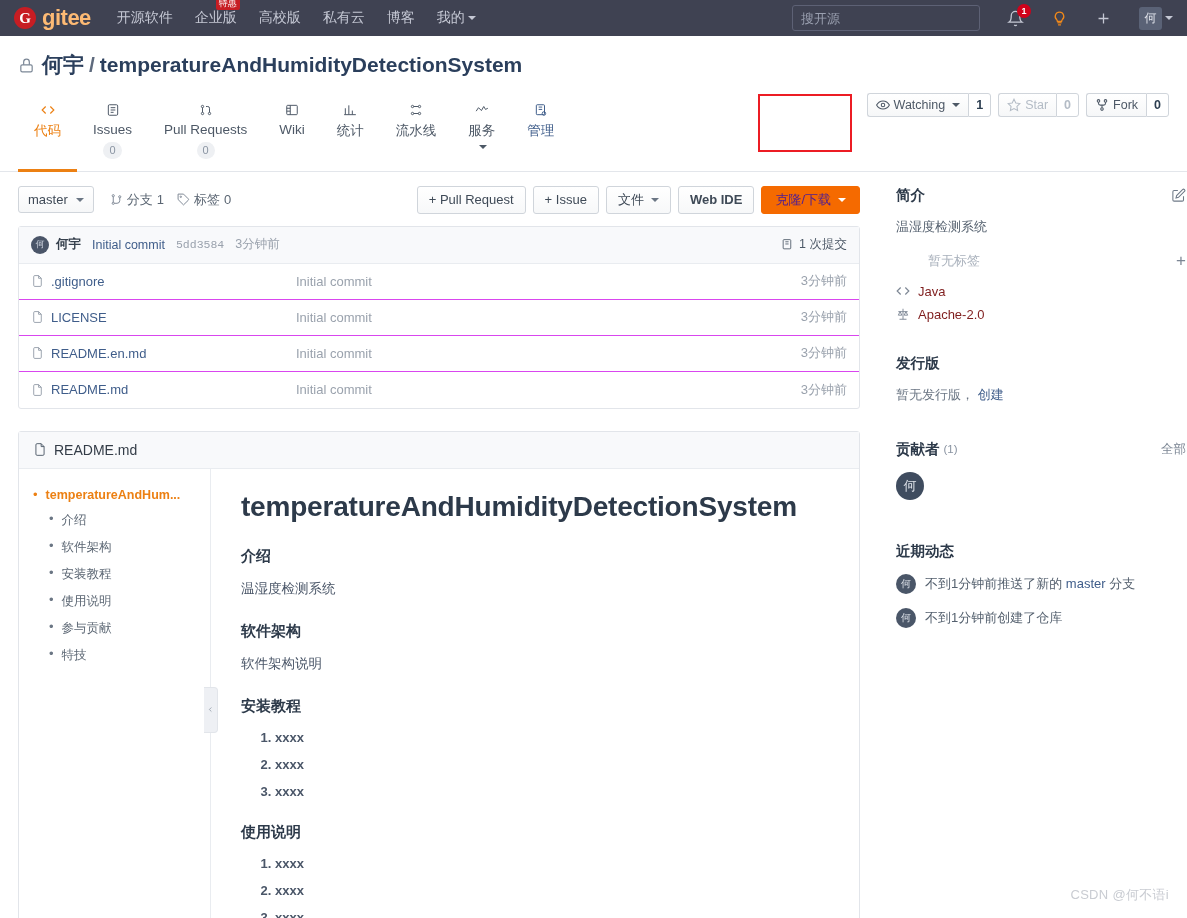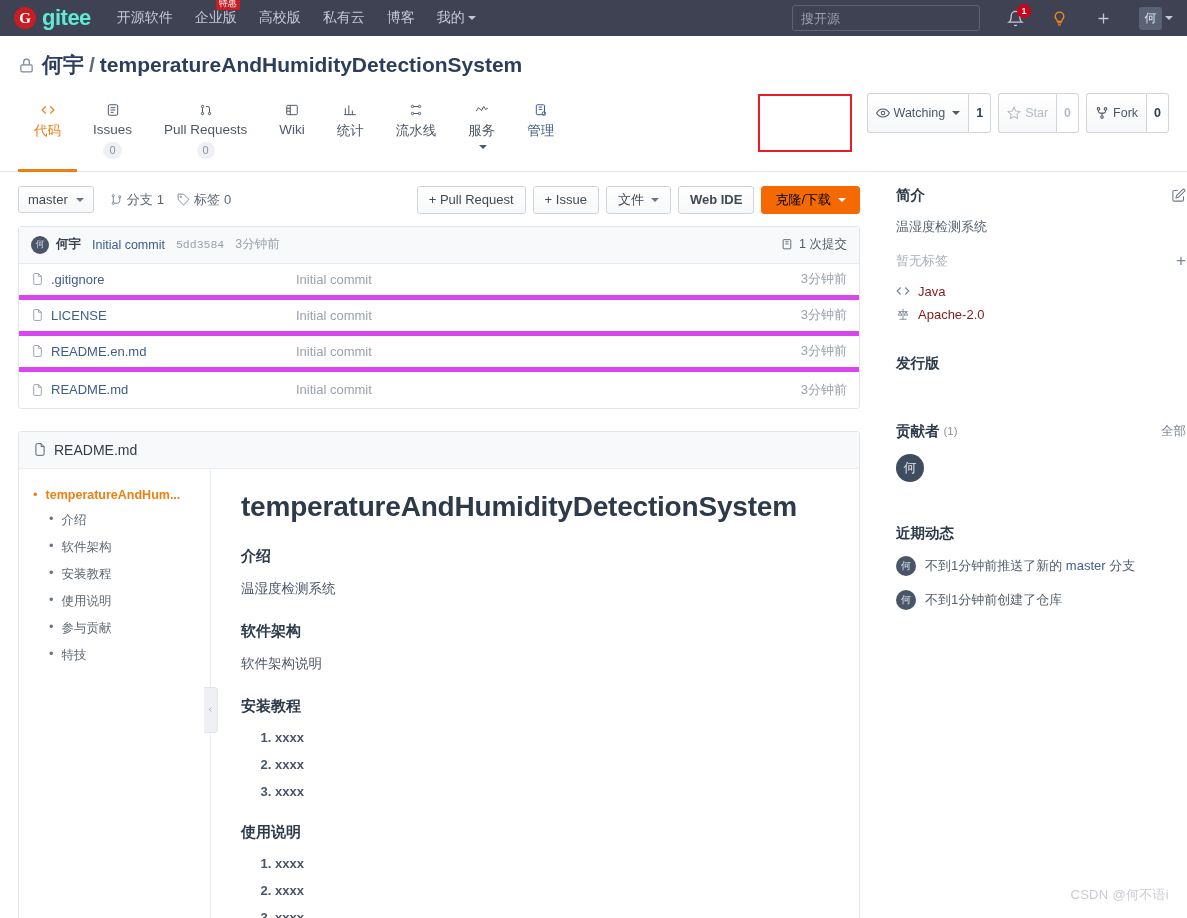--- a/index.html
+++ b/index.html
@@ -24,21 +24,21 @@
     position: relative;
   }
   .brand { display:flex; align-items:center; margin-right: 26px; }
   .brand-mark {
     width: 22px; height: 22px; border-radius: 50%;
     background: #c71d23; color:#fff;
     display:flex; align-items:center; justify-content:center;
     font-weight: 700; font-size: 15px; font-family:"Liberation Serif", serif;
     margin-right: 6px;
   }
-  .brand-text { color:#5eead4; font-size: 22px; font-weight:700; letter-spacing:-0.5px; line-height:1; }
+  .brand-text { color:#fdba74; font-size: 22px; font-weight:700; letter-spacing:-0.5px; line-height:1; }
   .topnav-links { display:flex; align-items:center; gap: 22px; }
   .topnav-link {
     color:#c5c8d4; font-size: 14px; text-decoration:none; cursor:pointer;
     position: relative; white-space:nowrap;
   }
   .badge-hot {
     position:absolute; top:-12px; left: 21px;
     background:#c71d23; color:#fff;
     font-size:9px; line-height:1; padding: 2px 3px; border-radius:2px;
     white-space:nowrap;
@@ -85,21 +85,21 @@
     display:flex; align-items:center; gap: 7px;
   }
   .btn-group { display:flex; align-items:stretch; }
   .bg-main, .bg-count {
     border:1px solid #d0d5db;
     background: linear-gradient(#fff,#f6f7f8);
     font-size:12.5px;
     color:#4d5866;
     display:flex; align-items:center;
     padding: 0 8px;
-    height: 40px;
+    height: 24px;
     cursor:pointer;
     white-space:nowrap;
   }
   .bg-main { border-radius: 3px 0 0 3px; border-right:none; gap:4px; }
   .bg-count { border-radius: 0 3px 3px 0; font-weight:700; color:#2c3e50; background:#fff; padding: 0 7px; }
   .bg-main.disabled, .bg-count.disabled { color:#b4bcc6; }
 
   
   .tabs {
     display:flex; align-items:stretch;
@@ -146,21 +146,21 @@
   .meta-link { display:flex; align-items:center; gap:4px; cursor:pointer; }
   .toolbar-right { margin-left:auto; display:flex; align-items:center; gap:7px; }
   .tb-btn {
     border:1px solid #d0d5db; background:linear-gradient(#fff,#f7f8f9);
     border-radius:3px; height:28px; padding:0 11px;
     display:flex; align-items:center; gap:4px;
     font-size:13px; color:#3f4a57; cursor:pointer; white-space:nowrap;
   }
   .tb-btn.strong { font-weight:700; }
   .tb-btn.primary {
-    background:#f56a00; border-color:#f56a00; color:#000000; font-weight:400;
+    background:#f56a00; border-color:#f56a00; color:#4c1d95; font-weight:400;
     padding: 0 13px;
     text-align: center;
   }
 
   
   .panel { border:1px solid #e2e5ea; border-radius:3px; background:#fff; }
   .commit-bar {
     display:flex; align-items:center;
     padding: 9px 12px;
     background:#f8f9fb;
@@ -176,21 +176,21 @@
   .commit-author { color:#36404d; font-weight:700; margin-right:11px; }
   .commit-msg { color:#3f5d8a; margin-right:11px; cursor:pointer; }
   .commit-sha { color:#9aa2ad; margin-right:11px; font-family:"Liberation Mono", monospace; font-size:11.5px; }
   .commit-time { color:#9aa2ad; }
   .commit-count { margin-left:auto; display:flex; align-items:center; gap:5px; color:#4e5a68; cursor:pointer; }
 
   
   .file-row {
     display:flex; align-items:center;
     padding: 0 12px; height: 36px;
-    border-bottom:5px solid #d946ef;
+    border-bottom:1px solid #d946ef;
     font-size:13px;
   }
   .file-row:last-child { border-bottom:none; }
   .file-name { display:flex; align-items:center; gap:7px; width: 265px; color:#3f5d8a; cursor:pointer; }
   .file-commit { color:#9aa2ad; flex:1; }
   .file-time { color:#9aa2ad; }
 
   
   .readme { margin-top: 22px; }
   .readme-head {
@@ -229,21 +229,21 @@
 
   
   .side-sec { padding-top: 14px; }
   .side-head {
     display:flex; align-items:center;
     font-size:14.5px; font-weight:700; color:#2d3a4a;
     margin-bottom: 13px;
   }
   .side-head .right-act { margin-left:auto; color:#7c8694; cursor:pointer; display:flex; align-items:center; font-weight:400; font-size:12.5px; }
   .side-p { font-size:13px; color:#55616f; margin: 0 0 16px 0; }
-  .tag-row { display:flex; align-items:center; margin-bottom: 14px; }
+  .tag-row { display:flex; align-items:center; margin-bottom: 14px; margin-left: 32px; }
   .tag-empty { color:#a8b0bb; font-size:13px; }
   .tag-add { margin-left:auto; color:#7c8694; font-size:17px; cursor:pointer; line-height:1; }
   .side-item { display:flex; align-items:center; gap:8px; margin-bottom: 8px; font-size:13px; }
   .side-item .lbl { color:#7f1d1d; cursor:pointer; }
   .side-link { color:#3f5d8a; cursor:pointer; }
   .side-muted { color:#6b7684; font-size:13px; }
   .count-sm { font-size:11.5px; color:#8a94a2; font-weight:400; margin-left:4px; }
   .contrib-avatar {
     width:28px; height:28px; border-radius:50%;
     background:#3f4c5f; color:#dfe3ea;
@@ -640,20 +640,24 @@
             <path d="M12 3v18M6 21h12M4 8h16M7 8l-3 6h6zM17 8l-3 6h6z"></path>
           </svg>
         <span class="lbl">Apache-2.0</span>
       </div>
     </div>
 
     <div class="side-sec" style="padding-top:24px">
       <div class="side-head">
         <span>发行版</span>
       </div>
+      <div class="side-muted">
+        <span>暂无发行版，</span>
+        <span class="side-link">创建</span>
+      </div>
     </div>
 
     <div class="side-sec" style="padding-top:36px">
       <div class="side-head">
         <span>贡献者</span>
         <span class="count-sm">(1)</span>
         <span class="right-act">全部</span>
       </div>
       <div style="display:flex;gap:8px;margin-top:4px">
         <div class="contrib-avatar">何</div>

